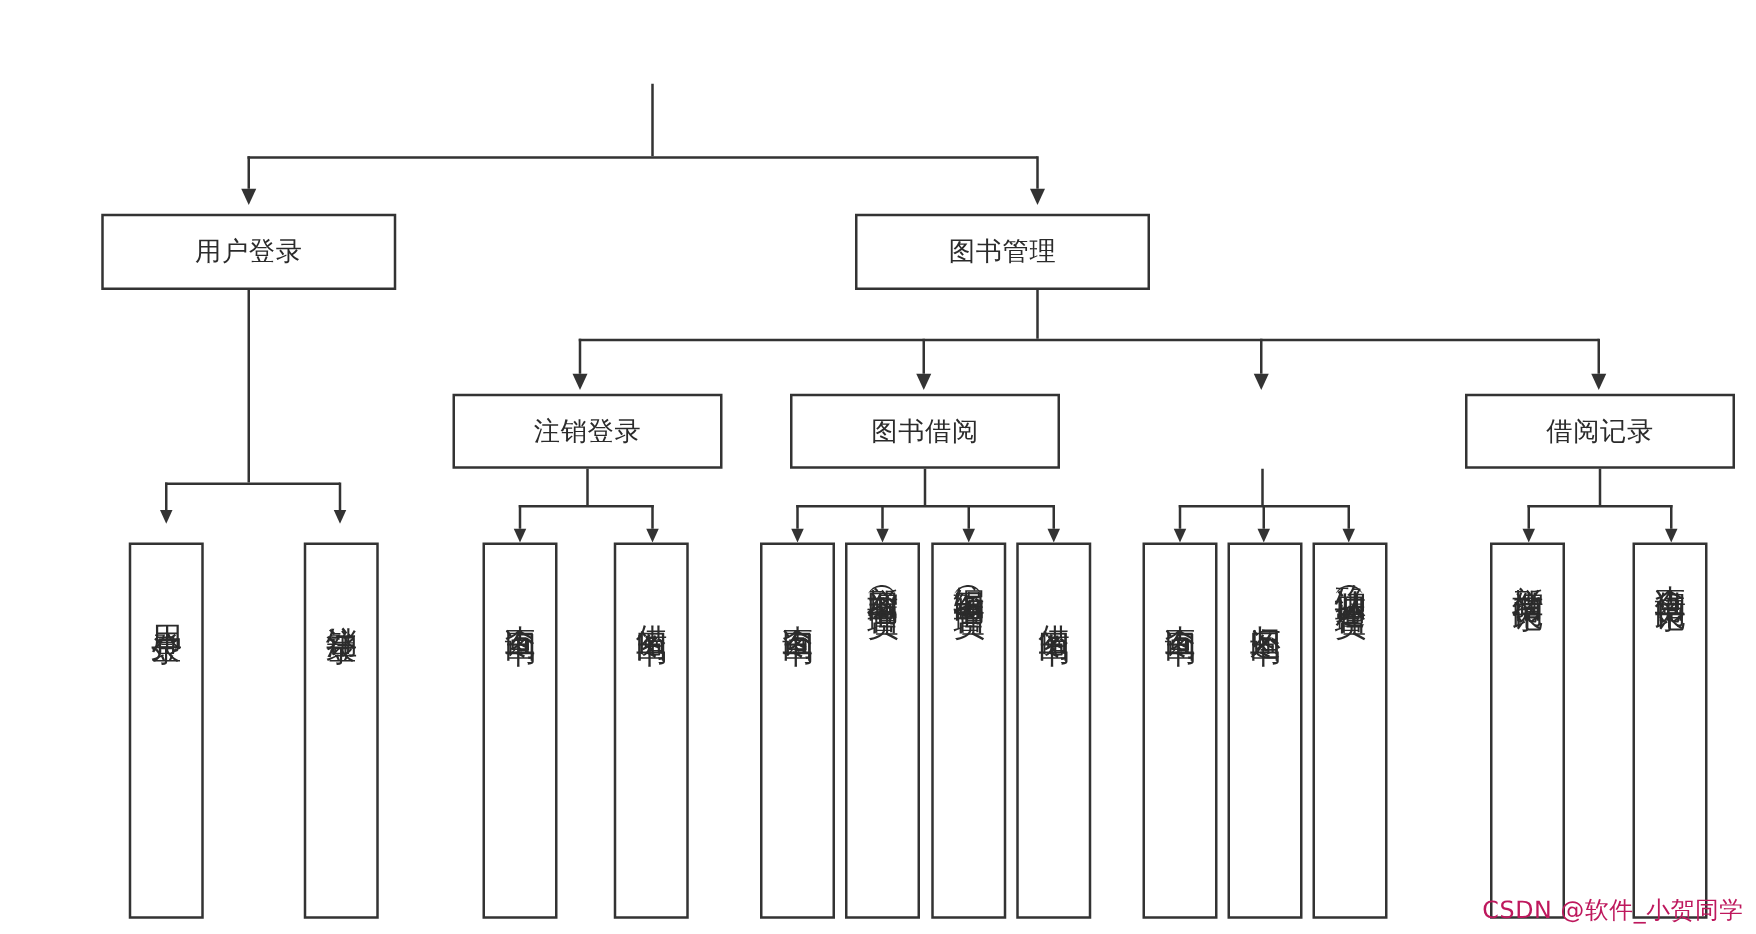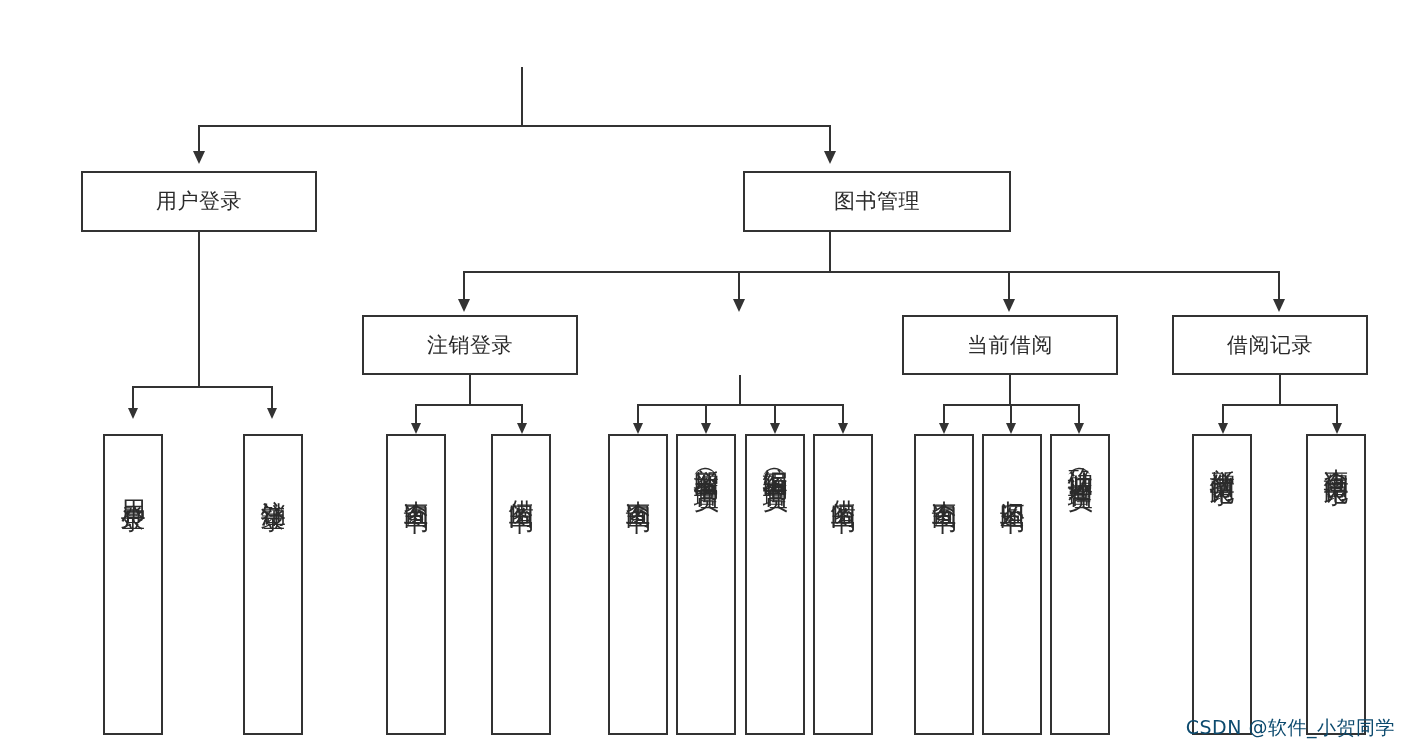--- a/index.html
+++ b/index.html
@@ -68,21 +68,21 @@
     border-right:5px solid transparent;
     border-top:11px solid #333333;
   }
 
   
   #watermark{
     position:absolute;
     right:10px;
     bottom:6px;
     font-size:19px;
-    color:#0c4a6e;
+    color:#be185d;
     letter-spacing:0.5px;
     white-space:nowrap;
     pointer-events:none;
   }
 </style>
 </head>
 <body>
 
 <div id="stage">
 
@@ -92,21 +92,21 @@
   <div class="ln hh" style="left:198px;top:125px;width:632px;"></div>
 
   <div class="ln vv" style="left:198px;top:125px;height:26px;"></div>
   <div class="arrow" style="left:193px;top:151px;"></div>
   <div class="ln vv" style="left:829px;top:125px;height:26px;"></div>
   <div class="arrow" style="left:824px;top:151px;"></div>
 
   <div class="node h" style="left:81px;top:171px;width:236px;height:61px;">
     <span class="label">用户登录</span>
   </div>
-  <div class="node h" style="left:743px;top:171px;width:268px;height:61px;">
+  <div class="node h" style="left:684px;top:171px;width:236px;height:61px;">
     <span class="label">图书管理</span>
   </div>
 
   <div class="ln vv" style="left:198px;top:232px;height:154px;"></div>
   <div class="ln hh" style="left:132px;top:386px;width:140px;"></div>
   <div class="ln vv" style="left:132px;top:386px;height:22px;"></div>
   <div class="arrow sm" style="left:128px;top:408px;"></div>
   <div class="ln vv" style="left:271px;top:386px;height:22px;"></div>
   <div class="arrow sm" style="left:267px;top:408px;"></div>
 
@@ -121,24 +121,24 @@
 
   <div class="ln vv" style="left:1008px;top:271px;height:28px;"></div>
   <div class="arrow" style="left:1003px;top:299px;"></div>
 
   <div class="ln vv" style="left:1278px;top:271px;height:28px;"></div>
   <div class="arrow" style="left:1273px;top:299px;"></div>
 
   <div class="node h" style="left:362px;top:315px;width:216px;height:60px;">
     <span class="label">注销登录</span>
   </div>
-  <div class="node h" style="left:902px;top:315px;width:216px;height:60px;">
-    <span class="label">当前借阅</span>
-  </div>
-  <div class="node h" style="left:1172px;top:315px;width:196px;height:60px;">
+  <div class="node h" style="left:632px;top:315px;width:216px;height:60px;">
+    <span class="label">图书借阅</span>
+  </div>
+  <div class="node h" style="left:1172px;top:315px;width:216px;height:60px;">
     <span class="label">借阅记录</span>
   </div>
 
   <div class="ln vv" style="left:469px;top:375px;height:29px;"></div>
   <div class="ln hh" style="left:415px;top:404px;width:108px;"></div>
   <div class="ln vv" style="left:415px;top:404px;height:19px;"></div>
   <div class="arrow sm" style="left:411px;top:423px;"></div>
   <div class="ln vv" style="left:521px;top:404px;height:19px;"></div>
   <div class="arrow sm" style="left:517px;top:423px;"></div>
 

